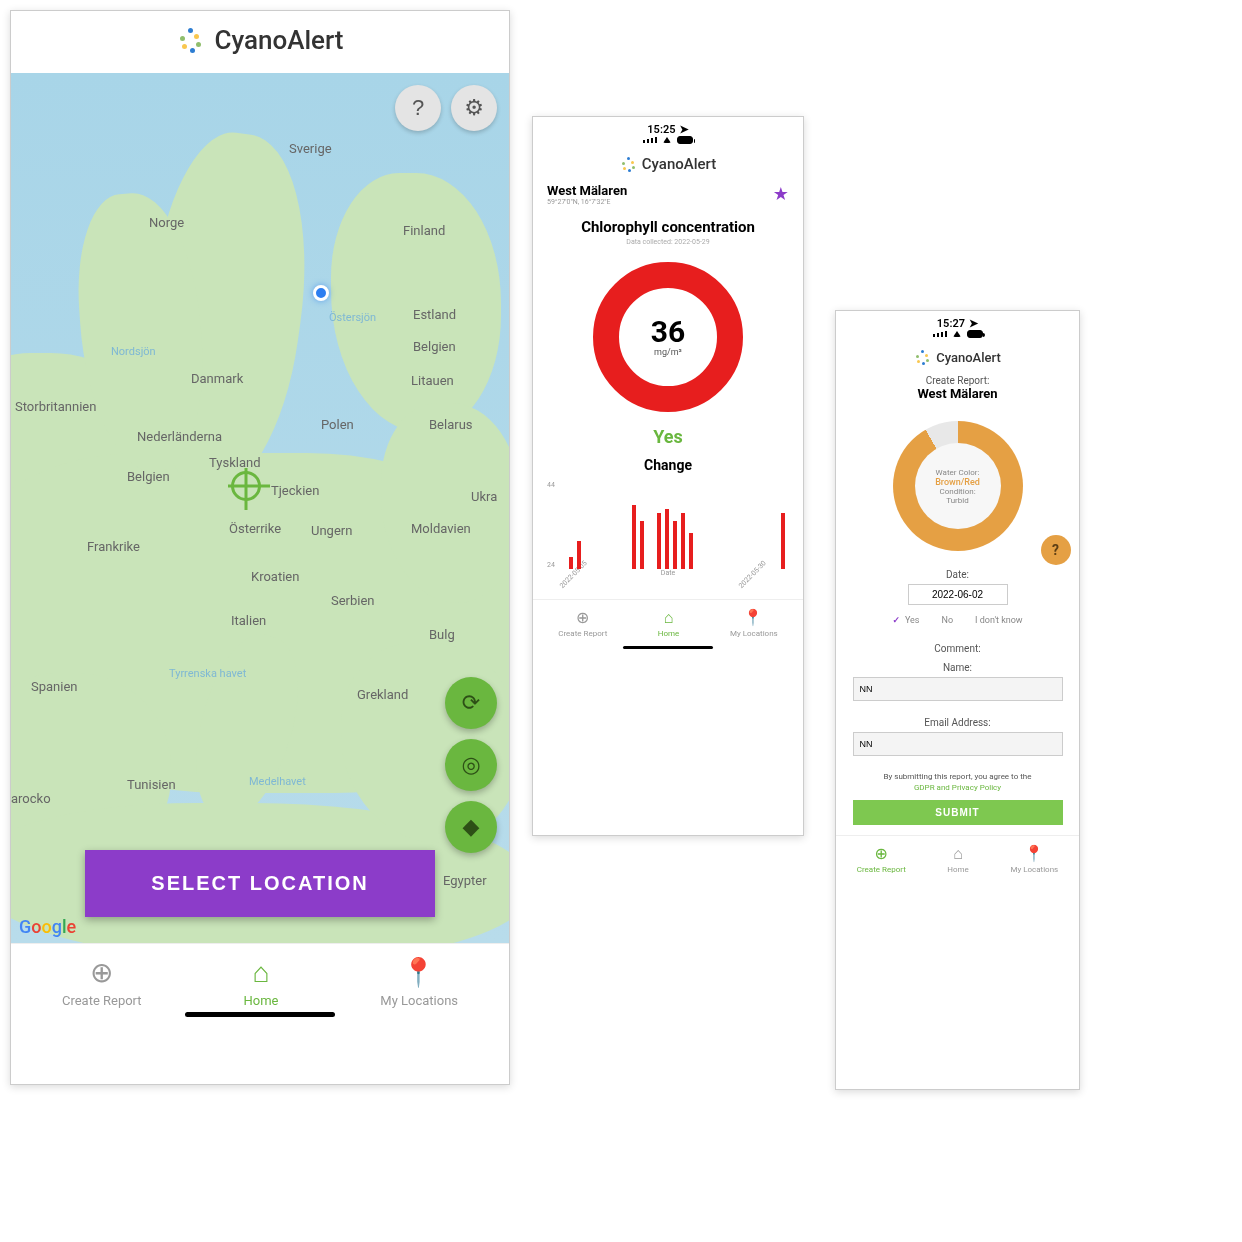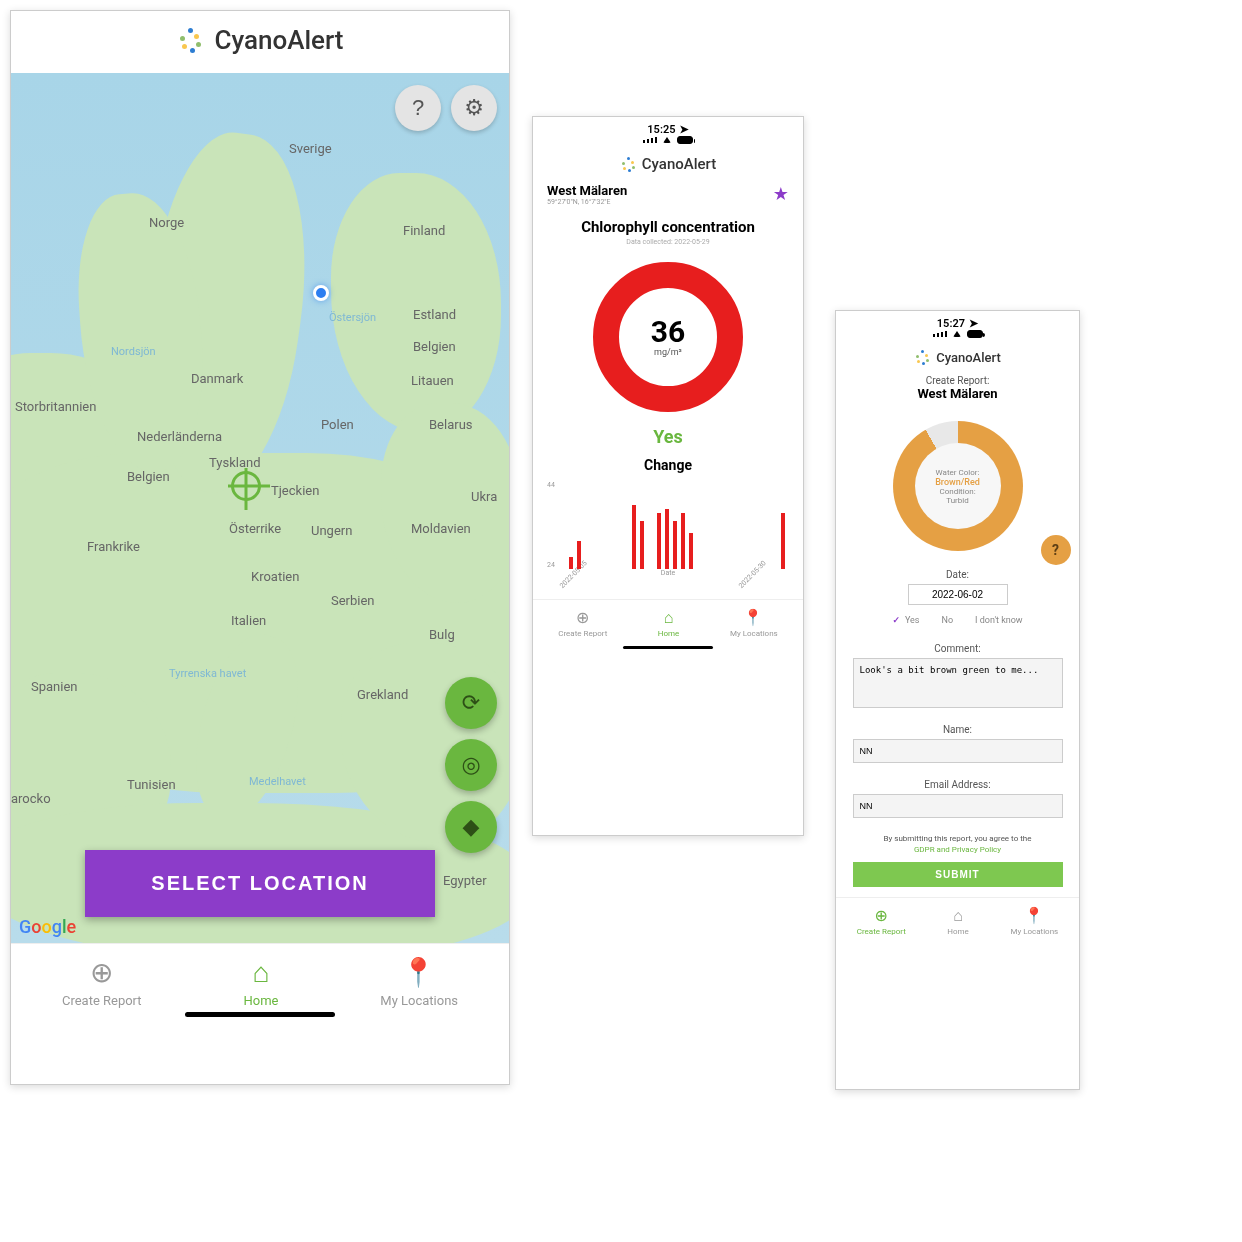--- a/index.html
+++ b/index.html
@@ -345,21 +345,20 @@
         <span>Yes</span>
       </div>
     <div class="bloom-opt">
         <span>No</span>
       </div>
     <div class="bloom-opt">
         <span>I don't know</span>
       </div>
   </div>
   <div class="form-label">Comment:</div>
-  <textarea class="text-input" style="">Look's a bit brown green to me...</textarea>
   <div class="form-label">Name:</div>
   <input class="text-input" value="NN" style="">
   <div class="form-label">Email Address:</div>
   <input class="text-input" value="NN" style="">
   <div class="gdpr">By submitting this report, you agree to the</div>
   <span class="gdpr-link">GDPR and Privacy Policy</span>
   <button class="submit-btn">SUBMIT</button>
   <div class="bottom-nav">
     <div class="nav-item active">
         <span class="nav-icon">⊕</span>

